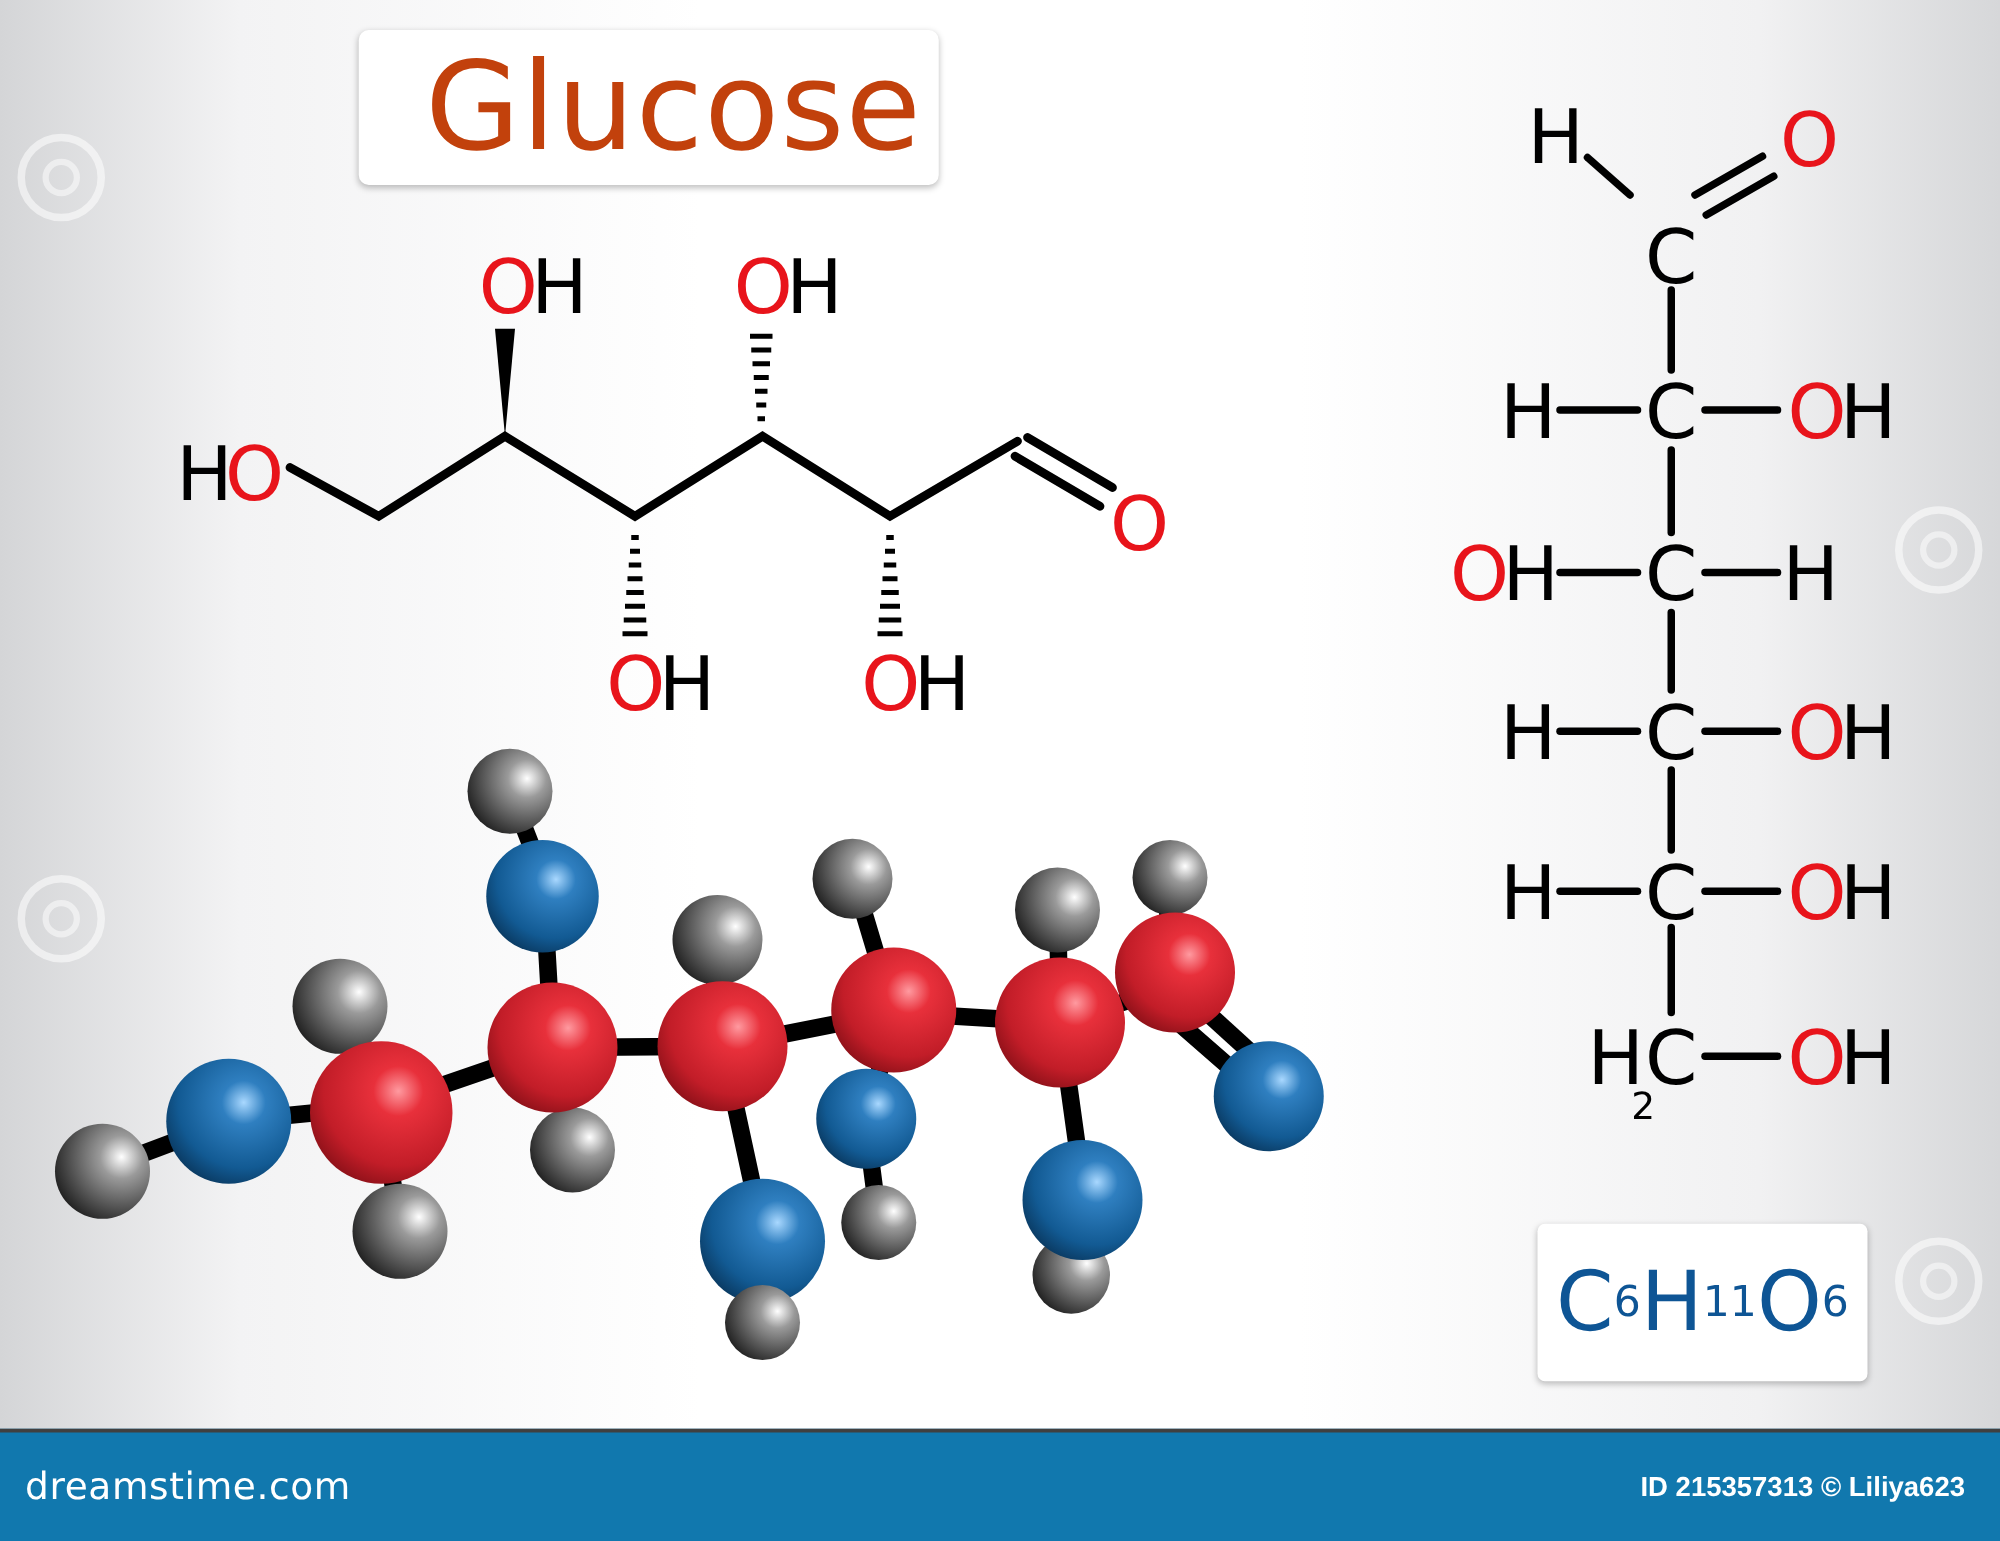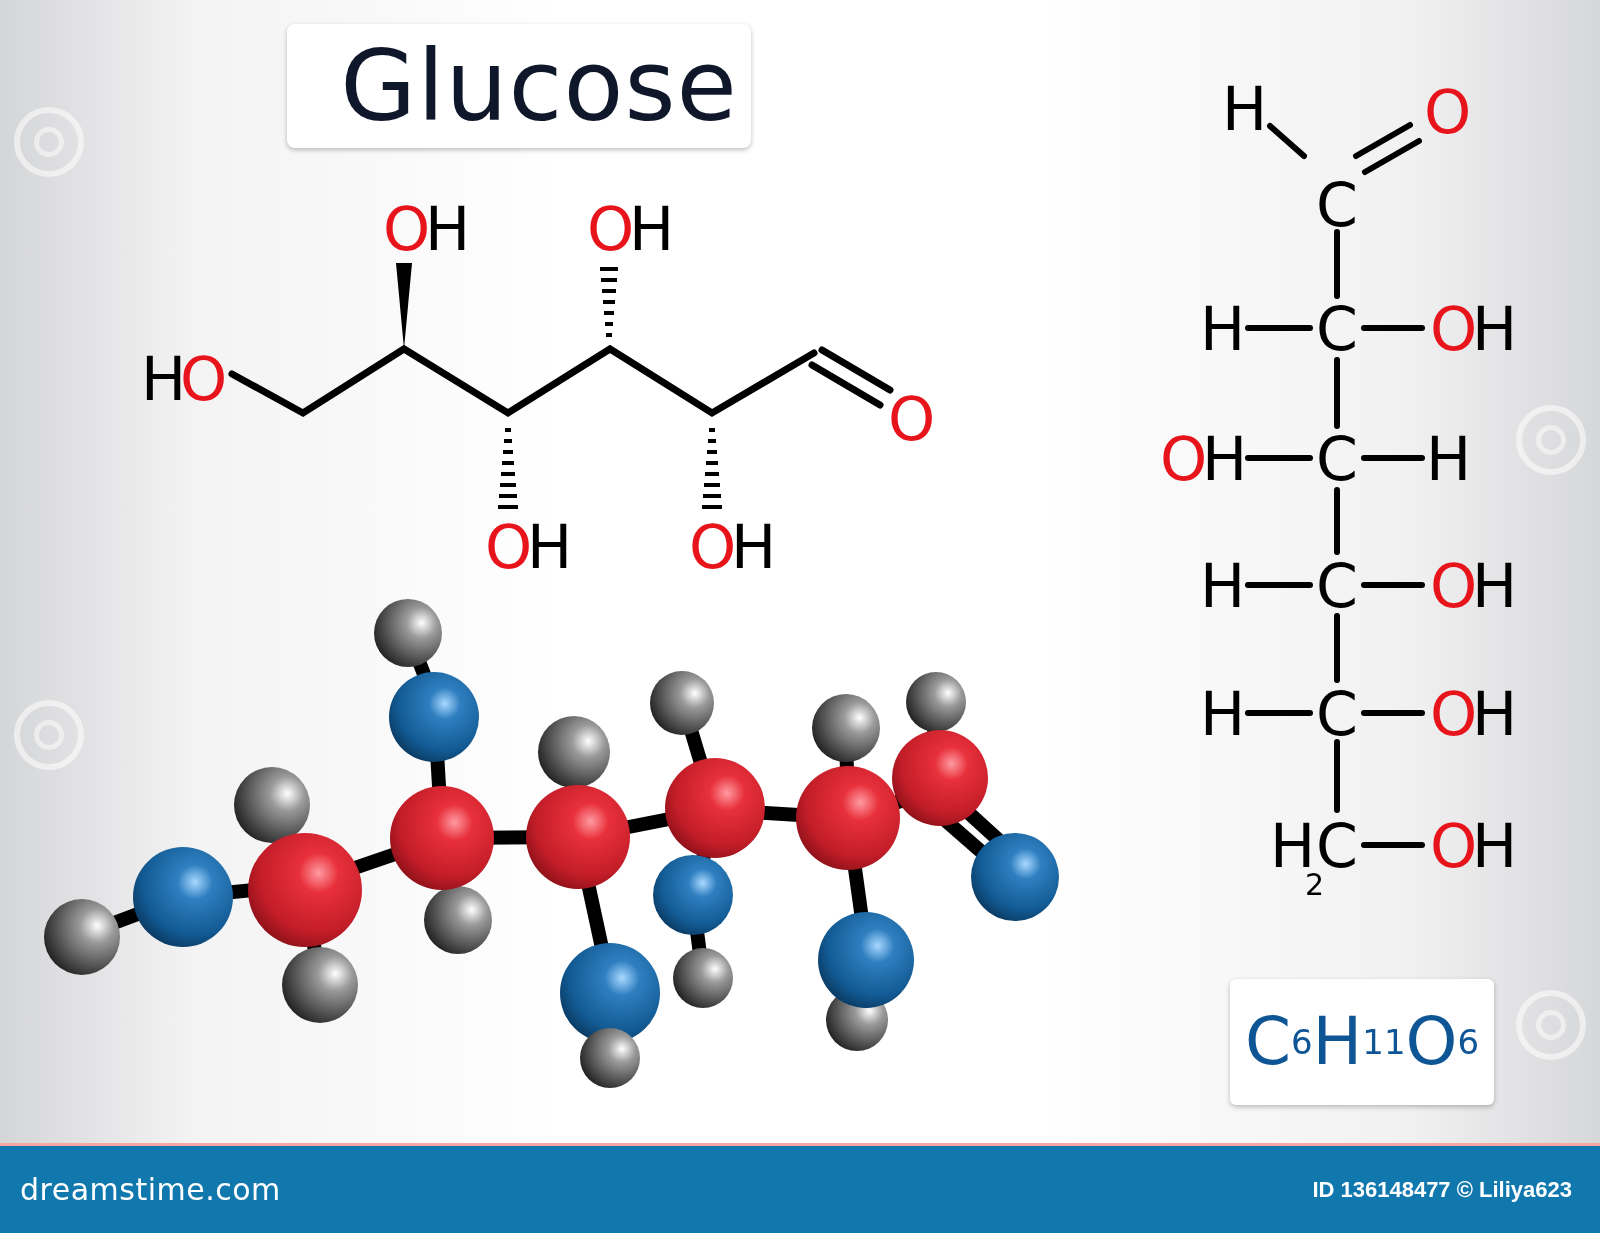--- a/index.html
+++ b/index.html
@@ -9,37 +9,37 @@
     background: linear-gradient(to right, #d4d5d7 0%, #f3f3f4 12%, #ffffff 35%, #ffffff 65%, #f1f1f2 88%, #d6d7d9 100%);
   }
   .canvas { position: absolute; left: 0; top: 0; width: 1600px; height: 1143px; }
   .title-box {
     position: absolute; left: 287px; top: 24px; width: 464px; height: 124px;
     background: #ffffff; border-radius: 8px;
     box-shadow: 0 2px 5px rgba(0,0,0,0.25);
     display: flex; align-items: center; justify-content: center;
   }
   .title-text {
-    font-family: "DejaVu Sans", sans-serif; font-size: 98px; color: #0f172a;
+    font-family: "DejaVu Sans", sans-serif; font-size: 98px; color: #c2410c;
     letter-spacing: 1px; line-height: 1; margin-left: 40px;
   }
   .formula-box {
     position: absolute; left: 1230px; top: 979px; width: 264px; height: 126px;
     background: #ffffff; border-radius: 6px;
     box-shadow: 0 2px 5px rgba(0,0,0,0.25);
     display: flex; align-items: center; justify-content: center;
     color: #0e5595; font-family: "DejaVu Sans", sans-serif;
   }
   .formula-box .el { font-size: 66px; line-height: 1; }
   .formula-box sub { font-size: 34px; vertical-align: -14px; }
   svg { position: absolute; left: 0; top: 0; }
   .atom-label { font-family: "DejaVu Sans", sans-serif; font-size: 60px; }
   .footer {
     position: absolute; left: 0; top: 1143px; width: 1600px; height: 90px;
-    background: #1178ae; border-top: 3px solid #fca5a5;
+    background: #1178ae; border-top: 3px solid #404040;
     display: flex; align-items: center; justify-content: space-between;
     box-sizing: border-box; padding: 0 28px 0 20px; color: #ffffff;
   }
   .brand { font-family: "DejaVu Sans", sans-serif; font-size: 30px; letter-spacing: 0.5px; }
   .credit { font-family: "Liberation Sans", sans-serif; font-size: 22px; font-weight: bold; }
   .wm { position: absolute; width: 70px; height: 70px; border-radius: 50%;
         border: 6px solid rgba(255,255,255,0.55); box-sizing: border-box; }
   .wm::after { content: ""; position: absolute; left: 14px; top: 14px; width: 30px; height: 30px;
                border-radius: 50%; border: 5px solid rgba(255,255,255,0.5); box-sizing: border-box; }
 </style>
@@ -249,14 +249,14 @@
       <sub>6</sub>
     <span class="el">H</span>
       <sub>11</sub>
     <span class="el">O</span>
       <sub>6</sub>
   </div>
 </div>
 
 <div class="footer">
   <span class="brand">dreamstime.com</span>
-  <span class="credit">ID 136148477 © Liliya623</span>
+  <span class="credit">ID 215357313 © Liliya623</span>
 </div>
 
 </body></html>

